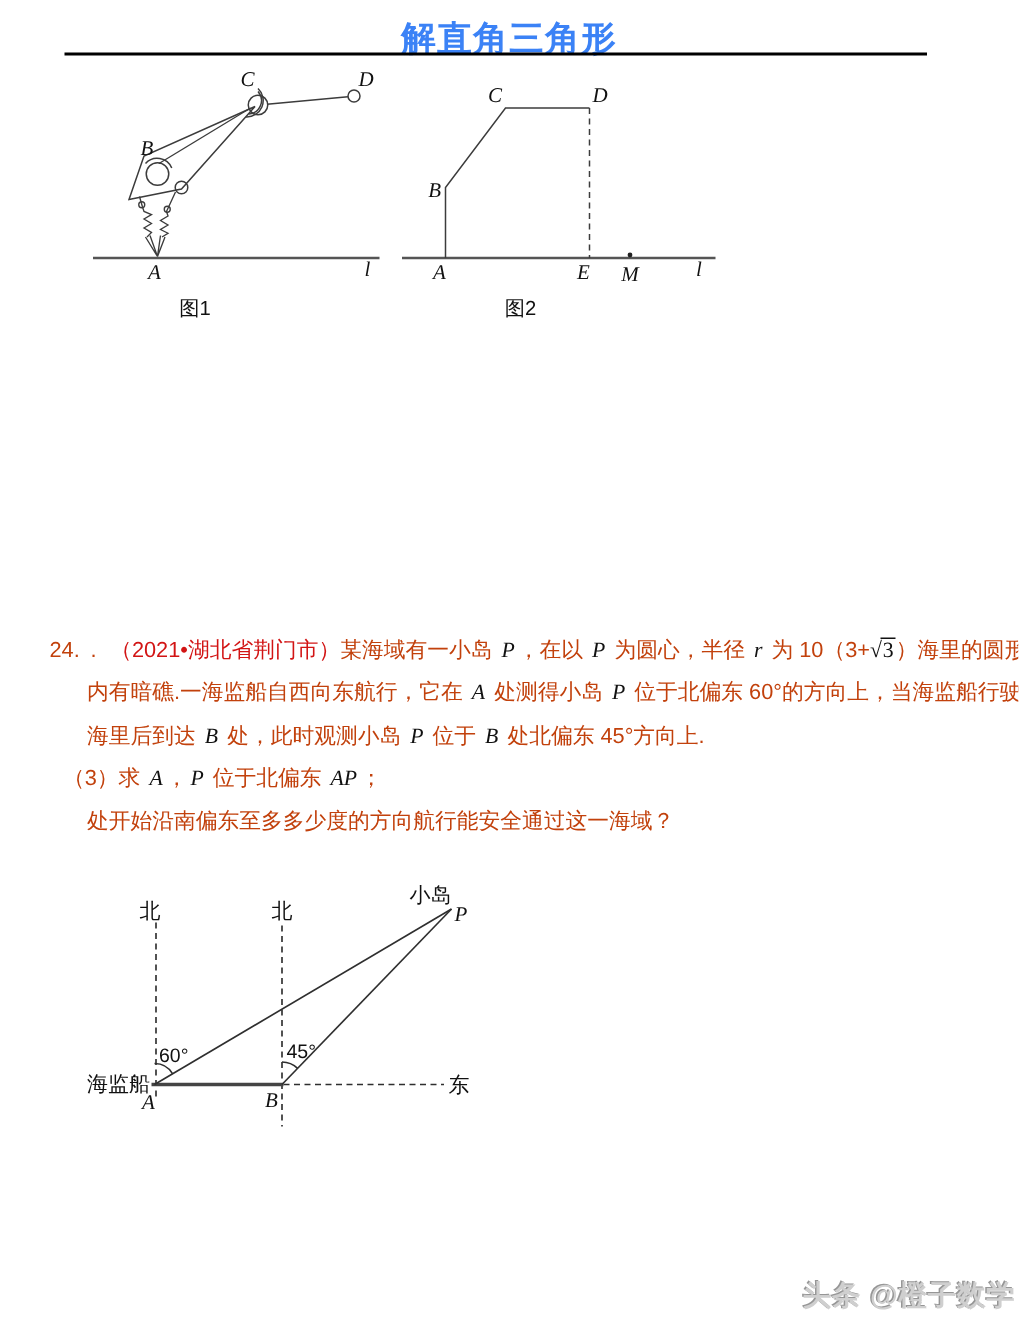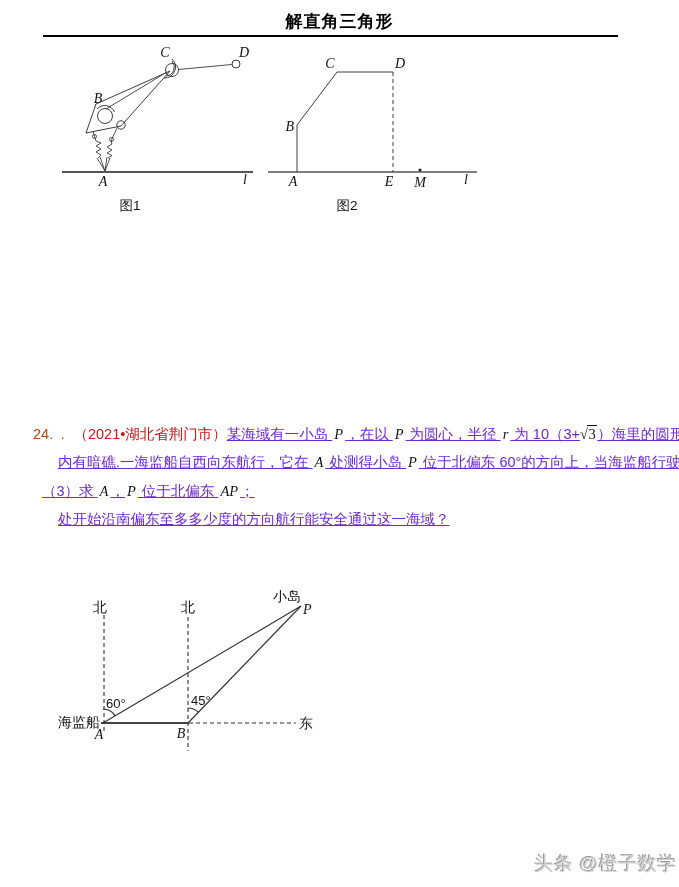--- a/index.html
+++ b/index.html
@@ -1,44 +1,44 @@
 <!DOCTYPE html>
 <html><head>
 <meta charset="utf-8">
 <style>
   html,body{margin:0;padding:0;background:#ffffff;}
   body{width:679px;height:887px;position:relative;font-family:"Liberation Sans",sans-serif;color:#1a1a1a;}
   .page{position:absolute;left:0;top:0;width:679px;height:887px;background:#fff;overflow:hidden;}
 
   .title{position:absolute;top:10px;left:0;width:100%;text-align:center;
-         font-size:17px;font-weight:bold;letter-spacing:1px;color:#000000;}
+         font-size:23px;font-weight:bold;letter-spacing:1px;color:#3b82f6;}
   .title-rule{position:absolute;top:35px;left:43px;width:575px;height:0;
               border-top:2px solid #000;}
 
   .svg-top{position:absolute;left:40px;top:40px;}
   .svg-bottom{position:absolute;left:55px;top:590px;}
 
   .problem{position:absolute;left:33px;top:420px;width:620px;font-size:14.5px;color:#111;}
   .pline{line-height:28.4px;white-space:nowrap;}
   .ind-25{padding-left:25px;}
   .ind-9{padding-left:9px;}
   .seg-num{color:#c2410c;}
-  .seg-cn{color:#6d28d9;text-decoration:underline;}
+  .seg-cn{color:#c2410c;}
   .seg-red{color:#d21414;font-weight:normal;margin-left:9px;}
   .seg-var{font-family:"Liberation Serif",serif;font-style:italic;padding:0 2px;}
   .seg-radsign{font-family:"Liberation Serif",serif;margin-right:-1px;}
   .seg-radicand{font-family:"Liberation Serif",serif;display:inline-block;line-height:1.12;
                 border-top:1.4px solid #111;padding:0 1.5px;}
 
   .svg-var{font-family:"Liberation Serif",serif;font-style:italic;font-size:14px;fill:#111;}
   .svg-cn{font-family:"Liberation Sans",sans-serif;font-size:14px;fill:#111;}
   .svg-cap{font-family:"Liberation Sans",sans-serif;font-size:13.5px;fill:#111;}
   .svg-deg{font-family:"Liberation Sans",sans-serif;font-size:13px;fill:#111;}
 
-  .watermark{position:absolute;right:2px;top:851px;font-size:19px;font-weight:normal;
+  .watermark{position:absolute;right:2px;top:851px;font-size:19px;font-weight:bold;
              letter-spacing:0.5px;color:#cfcfcf;
              text-shadow:-1px -1px 0 #969696,1px 1px 0 #ffffff;}
 </style>
 </head>
 <body>
 
 <div class="page">
 
   <div class="title">解直角三角形</div>
   <div class="title-rule"></div>
@@ -88,20 +88,21 @@
         <text x="420" y="187" class="svg-var" text-anchor="middle">M</text>
         <text x="466" y="184" class="svg-var" text-anchor="middle">l</text>
         <text x="347" y="210" class="svg-cap" text-anchor="middle">图2</text>
       </g>
     </g>
   </svg>
 
   <div class="problem">
     <div class="pline"><span class="seg-num">24. .</span><span class="seg-red">（2021•湖北省荆门市）</span><span class="seg-cn">某海域有一小岛 </span><span class="seg-var">P</span><span class="seg-cn">，在以 </span><span class="seg-var">P</span><span class="seg-cn"> 为圆心，半径 </span><span class="seg-var">r</span><span class="seg-cn"> 为 10（3+</span><span class="seg-radsign">√</span><span class="seg-radicand">3</span><span class="seg-cn">）海里的圆形海域</span></div>
     <div class="pline ind-25"><span class="seg-cn">内有暗礁.一海监船自西向东航行，它在 </span><span class="seg-var">A</span><span class="seg-cn"> 处测得小岛 </span><span class="seg-var">P</span><span class="seg-cn"> 位于北偏东 60°的方向上，当海监船行驶 20</span></div>
+    <div class="pline ind-25"><span class="seg-cn">海里后到达 </span><span class="seg-var">B</span><span class="seg-cn"> 处，此时观测小岛 </span><span class="seg-var">P</span><span class="seg-cn"> 位于 </span><span class="seg-var">B</span><span class="seg-cn"> 处北偏东 45°方向上.</span></div>
     <div class="pline ind-9"><span class="seg-cn">（3）求 </span><span class="seg-var">A</span><span class="seg-cn">，</span><span class="seg-var">P</span><span class="seg-cn"> 位于北偏东 </span><span class="seg-var">AP</span><span class="seg-cn">；</span></div>
     <div class="pline ind-25"><span class="seg-cn">处开始沿南偏东至多多少度的方向航行能安全通过这一海域？</span></div>
   </div>
 
   <svg class="svg-bottom" width="430" height="180" viewBox="55 590 430 180">
     <g fill="none" stroke="#2f2f2f" stroke-width="1.1">
       <line x1="104" y1="615" x2="104" y2="733" stroke-dasharray="4,3"></line>
       <line x1="188" y1="617" x2="188" y2="751" stroke-dasharray="4,3"></line>
       <line x1="189" y1="723" x2="296" y2="723" stroke-dasharray="4,3"></line>
       <line x1="101" y1="723" x2="189" y2="723" stroke-width="2.2" stroke="#444"></line>

